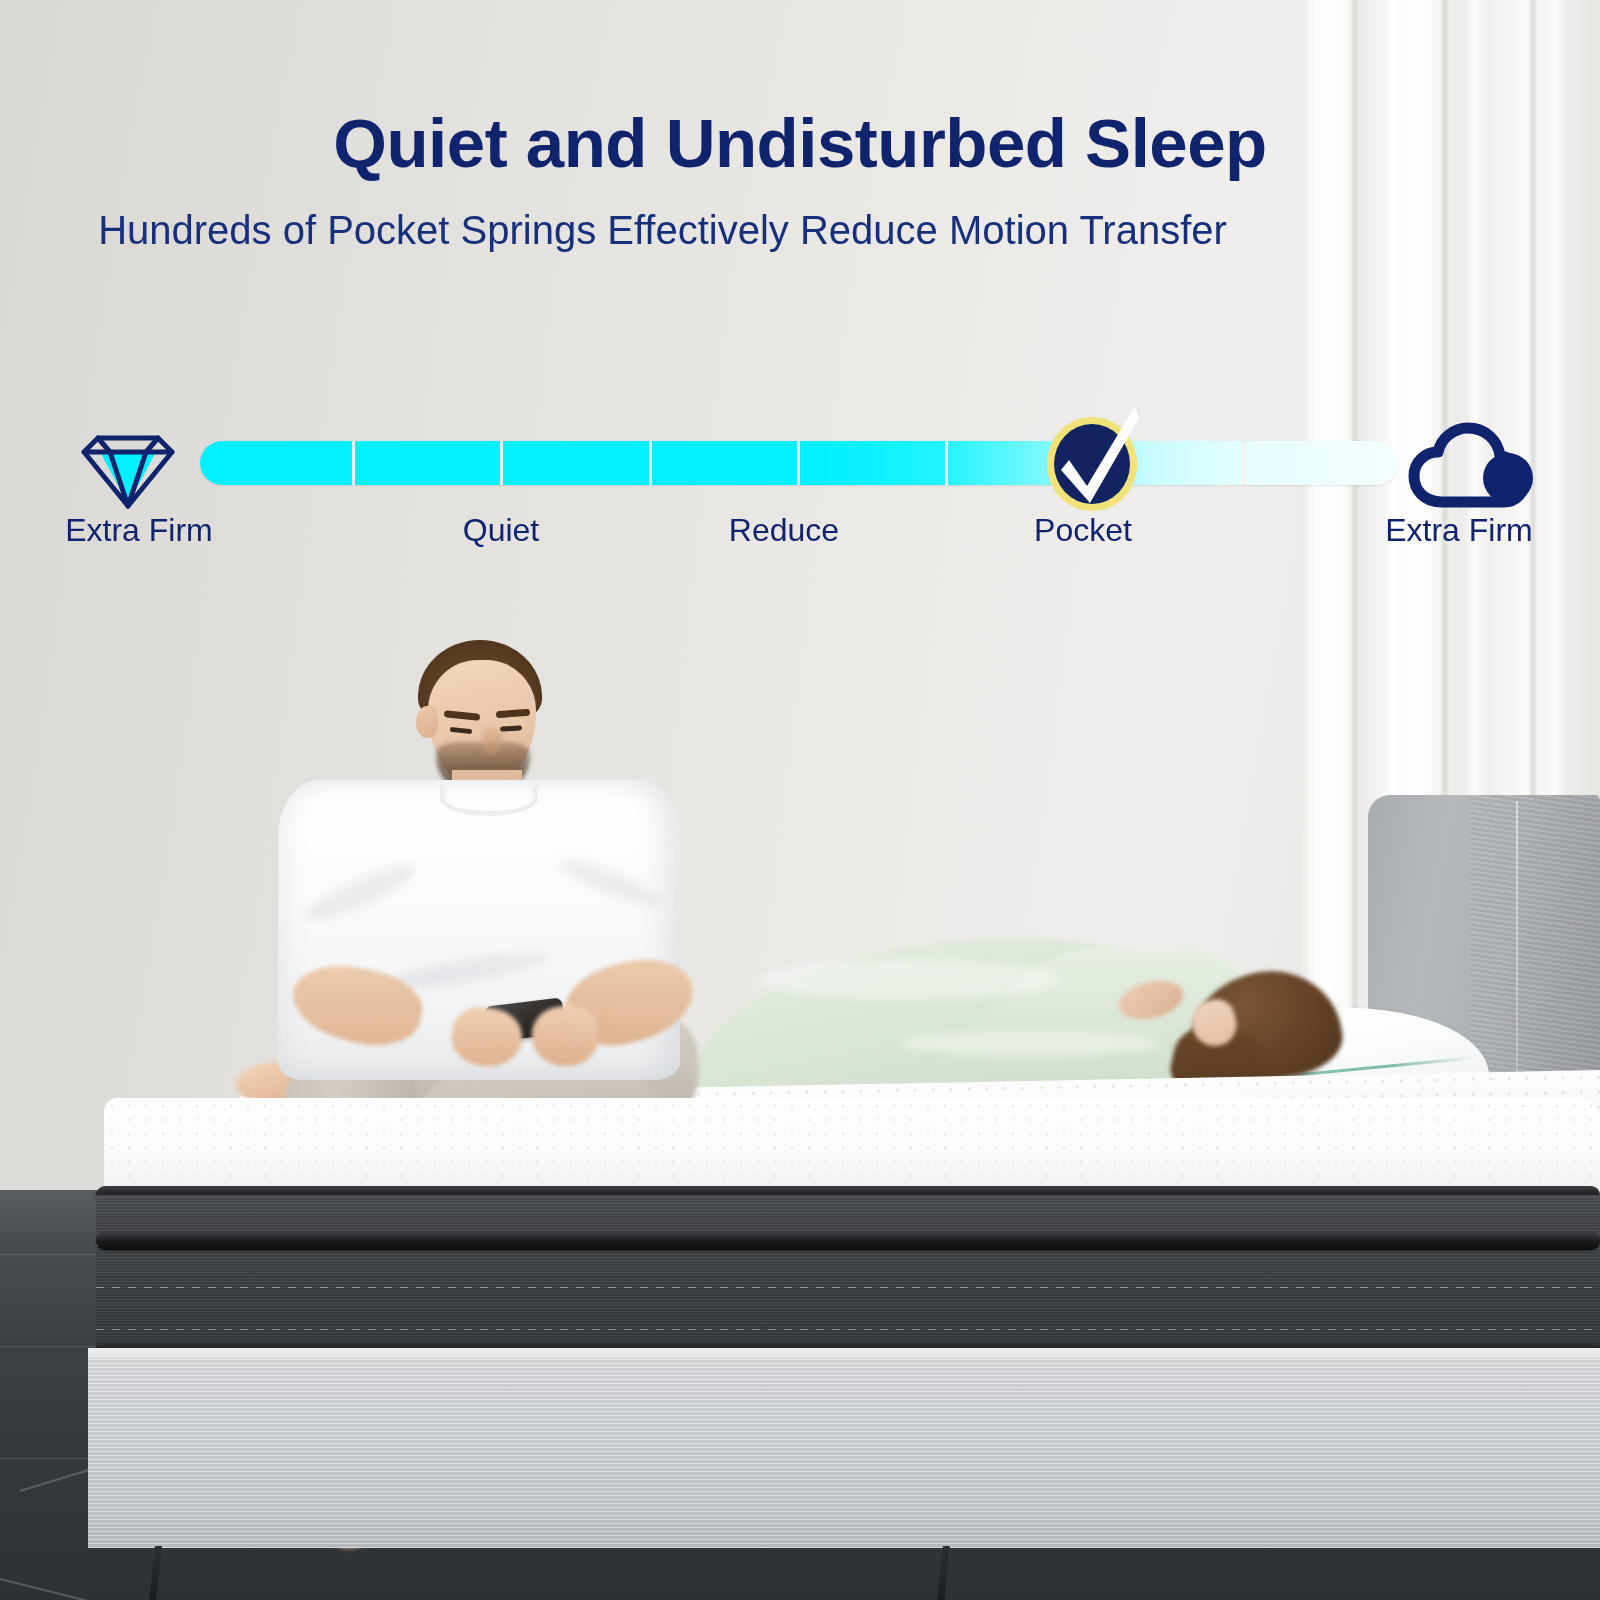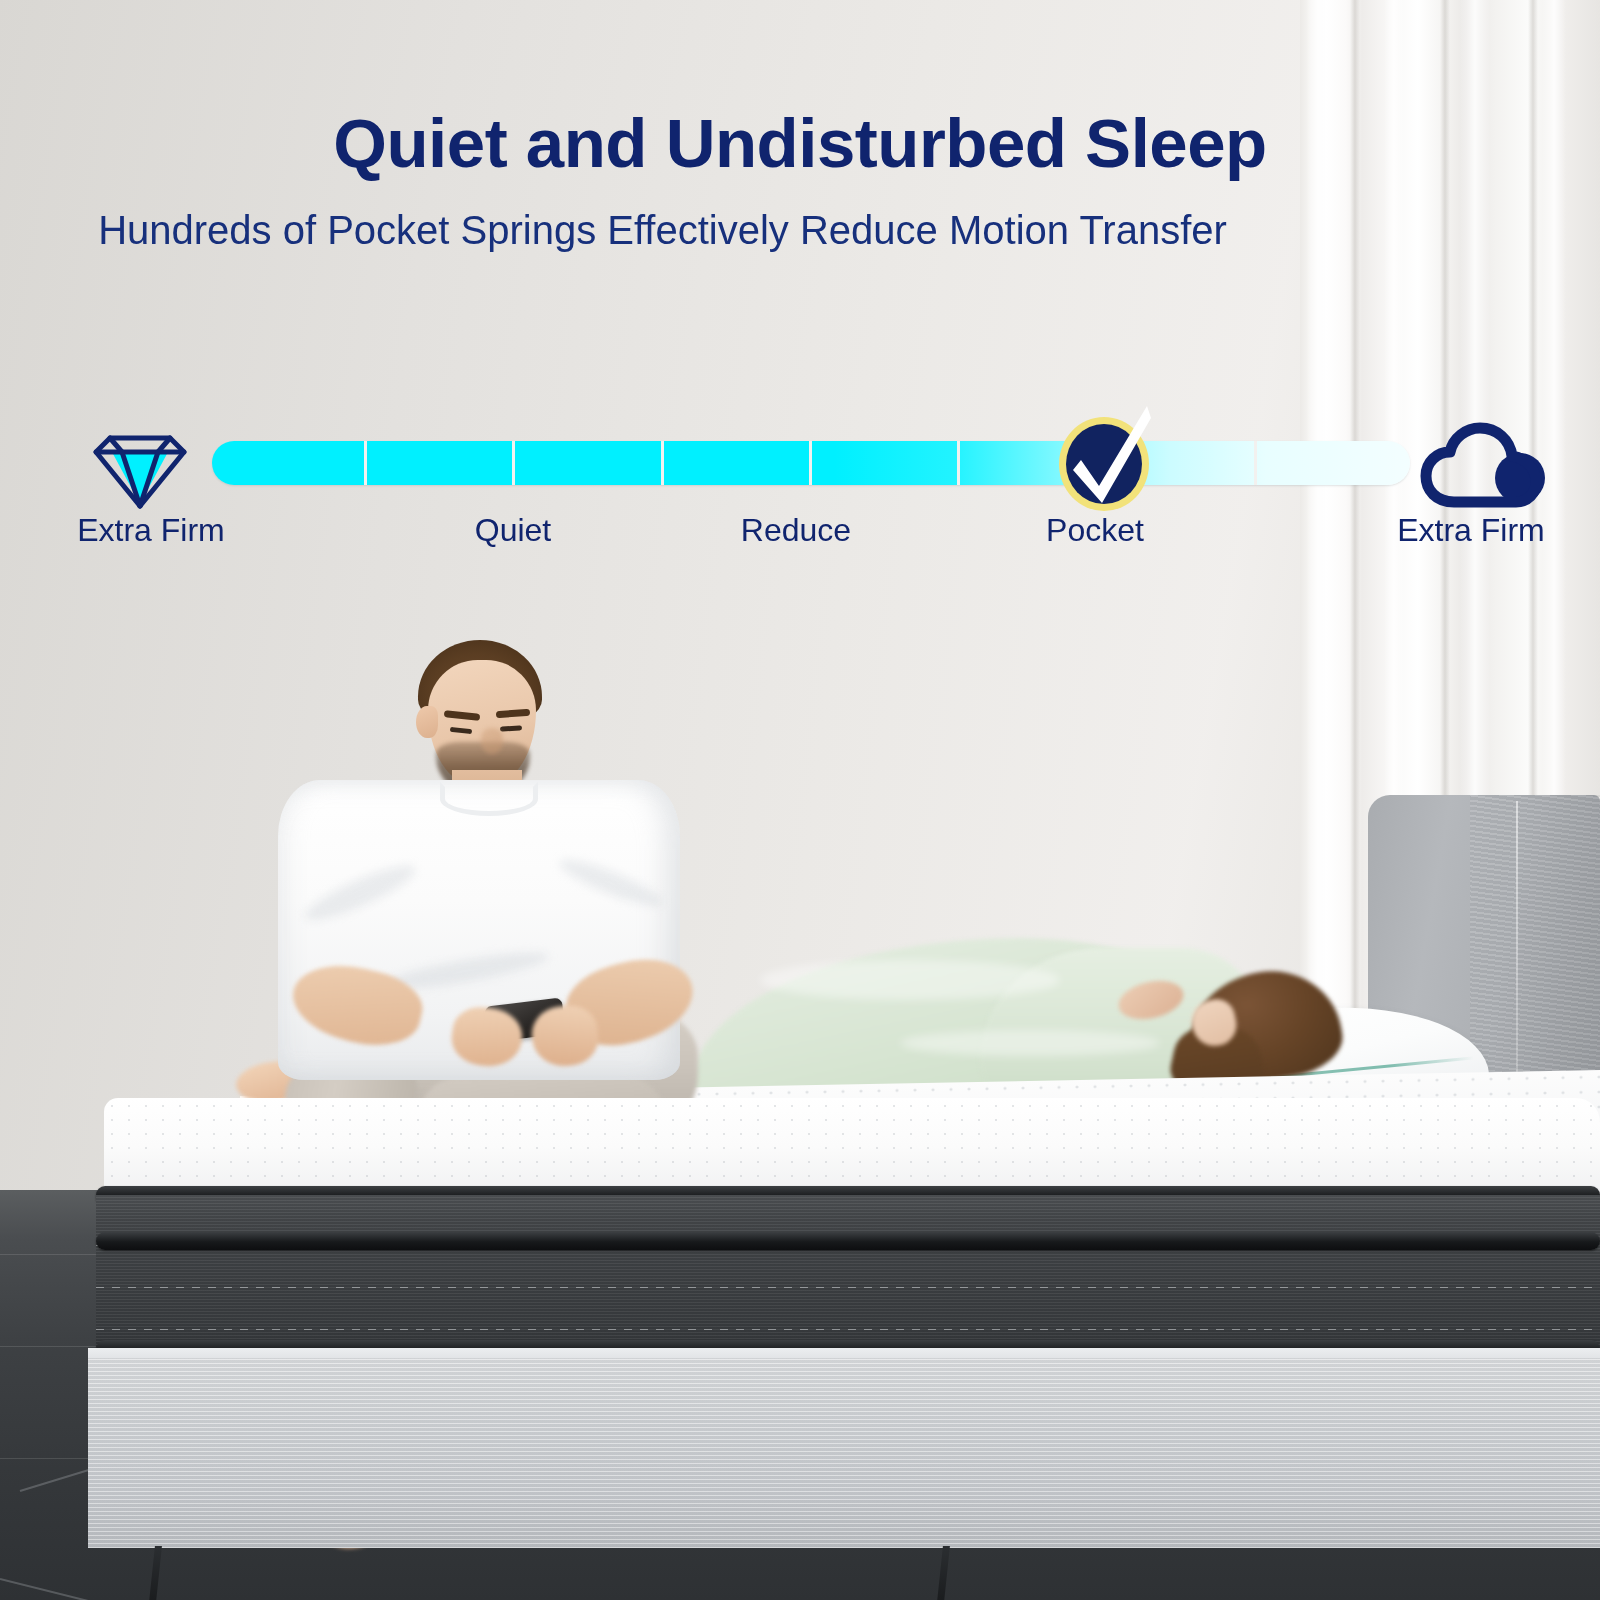--- a/index.html
+++ b/index.html
@@ -353,21 +353,21 @@
   .subhead {
     position:absolute; left:0; top:208px; width:1269px;
     text-align:center;
     font-size:40px; font-weight:normal;
     color:#17307c;
     line-height:1.1;
     margin-left:28px;
   }
 
   
-  #scale { position:absolute; left:16px; top:0; width:1357px; height:600px; }
+  #scale { position:absolute; left:4px; top:0; width:1357px; height:600px; }
 
   .bar-track {
     position:absolute; left:196px; top:441px; width:1198px; height:44px;
     border-radius:22px;
     overflow:hidden;
     background:linear-gradient(90deg,
       #00f0ff 0%, #00f0ff 52%, #22f3ff 62%, #8df9ff 72%,
       #ccfcff 80%, #e8feff 88%, #f3feff 100%);
     box-shadow:0 1px 2px rgba(120,130,138,.22);
   }

